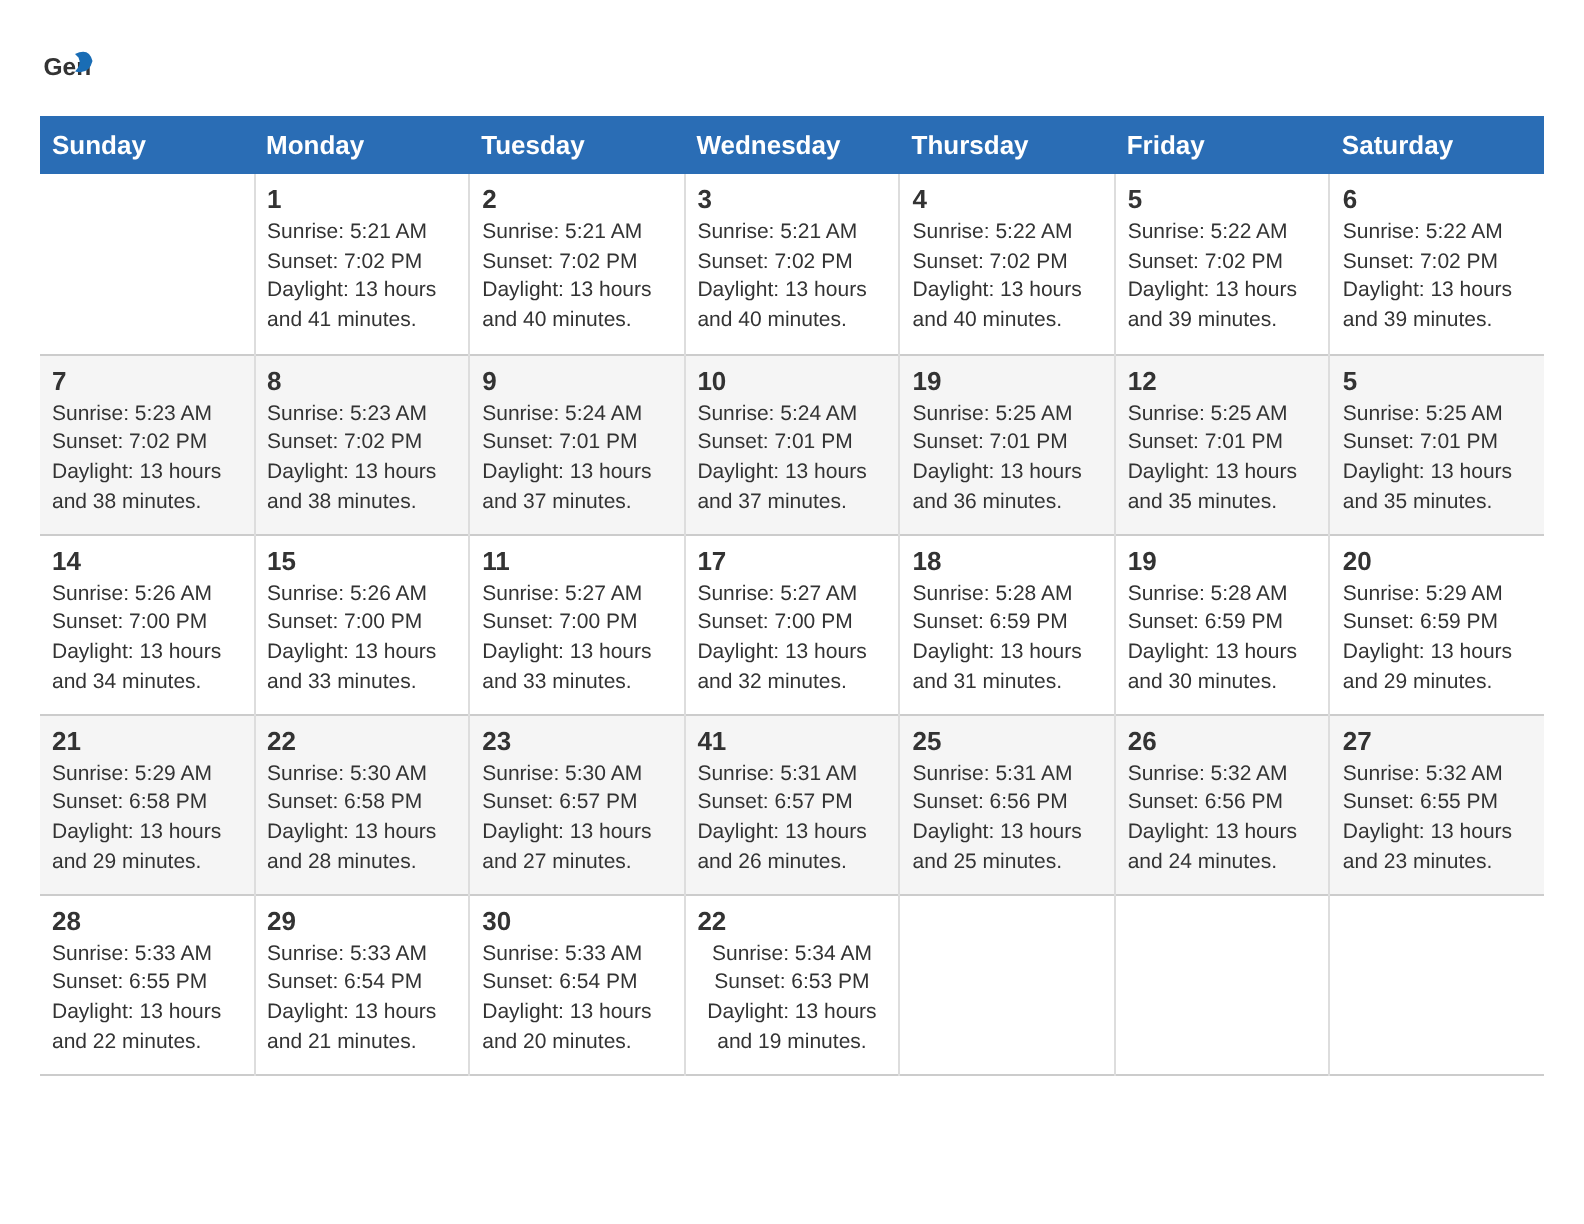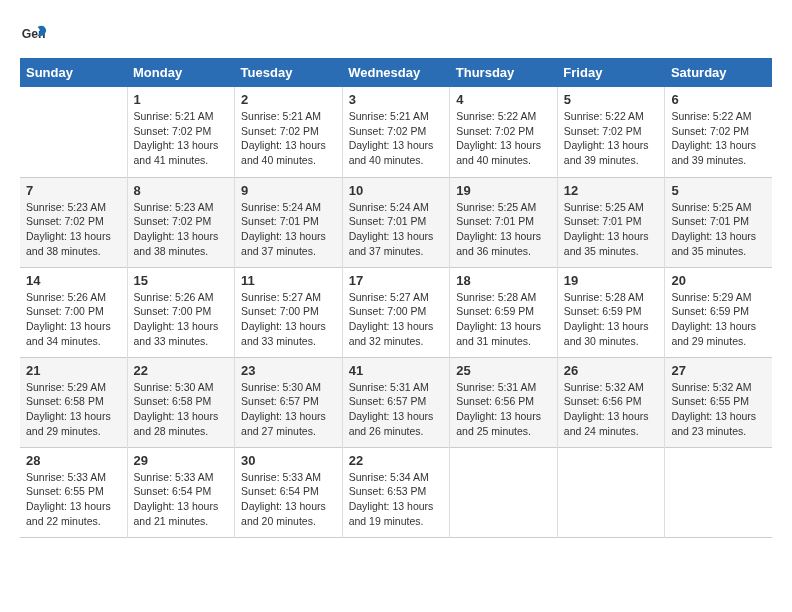--- a/index.html
+++ b/index.html
@@ -337,21 +337,21 @@
         </td>
         <td>
           <span class="day-number">30</span>
           <div class="day-info" style="white-space: pre-line;">Sunrise: 5:33 AM
 Sunset: 6:54 PM
 Daylight: 13 hours
 and 20 minutes.</div>
         </td>
         <td>
           <span class="day-number">22</span>
-          <div class="day-info" style="white-space: pre-line;">Sunrise: 5:34 AM
+          <div class="day-info" style="white-space: pre-line; text-align: center;">Sunrise: 5:34 AM
 Sunset: 6:53 PM
 Daylight: 13 hours
 and 19 minutes.</div>
         </td>
         <td></td>
         <td></td>
         <td></td>
       </tr>
     </tbody>
 </table>

